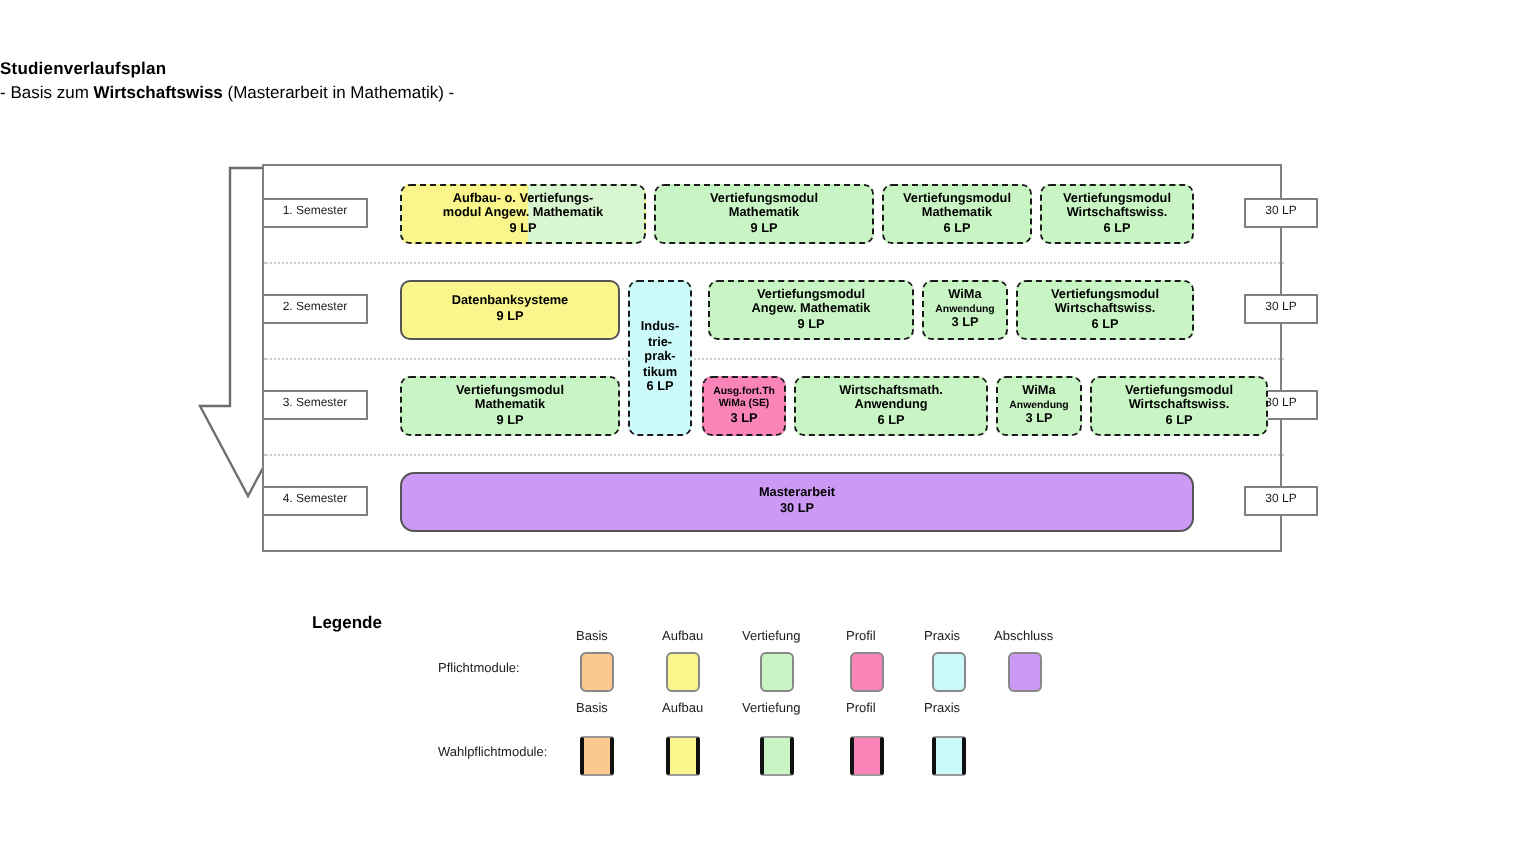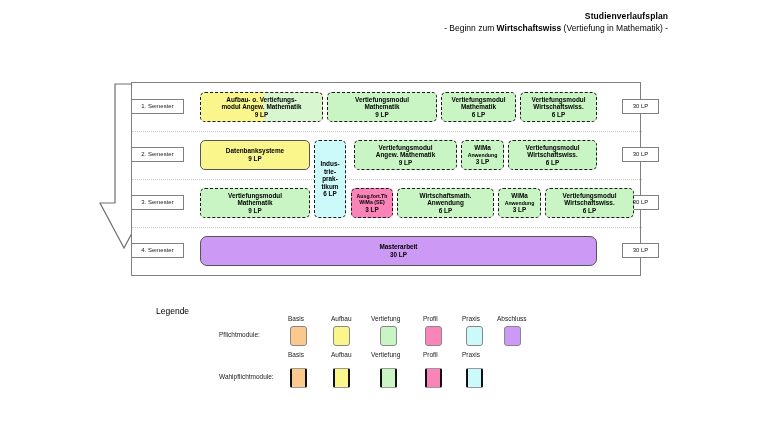--- a/index.html
+++ b/index.html
@@ -13,23 +13,23 @@
     position: relative;
     font-family: "Liberation Sans", sans-serif;
     color: #000000;
     overflow: hidden;
   }
 
   
   #title-block {
     position: absolute;
     left: 0;
-    top: 10px;
+    top: 28px;
     width: 668px;
-    text-align: right;
+    text-align: left;
   }
   #title-main {
     font-size: 8.5px;
     font-weight: bold;
     letter-spacing: 0.1px;
     line-height: 12px;
   }
   #title-sub {
     font-size: 8.5px;
     line-height: 13px;
@@ -128,21 +128,21 @@
   .mod .ln { display: block; white-space: nowrap; }
   .mod.narrow .ln { white-space: normal; }
   .mod .tiny { font-size: 5.2px; line-height: 6.4px; }
 
   
   #legend-title {
     position: absolute;
     left: 135px;
     top: 306px;
     font-size: 8.5px;
-    font-weight: normal;
+    font-weight: bold;
     padding-left: 21px;
   }
   .legend-rowlabel {
     position: absolute;
     font-size: 6.5px;
     color: #1a1a1a;
     white-space: nowrap;
   }
   .legend-colhead {
     position: absolute;
@@ -165,21 +165,21 @@
     border-left: 2.5px solid #111111;
     border-right: 2.5px solid #111111;
     border-radius: 2px;
   }
 </style>
 </head>
 <body>
 
 <div id="title-block">
   <div id="title-main">Studienverlaufsplan</div>
-  <div id="title-sub"><span>- Beginn zum </span><span class="bold">Wirtschaftswiss</span><span> (Vertiefung in Mathematik) -</span></div>
+  <div id="title-sub"><span>- Basis zum </span><span class="bold">Wirtschaftswiss</span><span> (Masterarbeit in Mathematik) -</span></div>
 </div>
 
 <svg id="flow-arrow" viewBox="0 0 52 167" xmlns="http://www.w3.org/2000/svg">
   <polygon points="17,1 35,1 35,120 50,120 26,165 2,120 17,120" fill="#ffffff" stroke="#6e6e6e" stroke-width="1.2"></polygon>
 </svg>
 
 <div id="plan-frame">
   <div class="row-divider" style="top:48px"></div>
   <div class="row-divider" style="top:96px"></div>
   <div class="row-divider" style="top:144px"></div>

